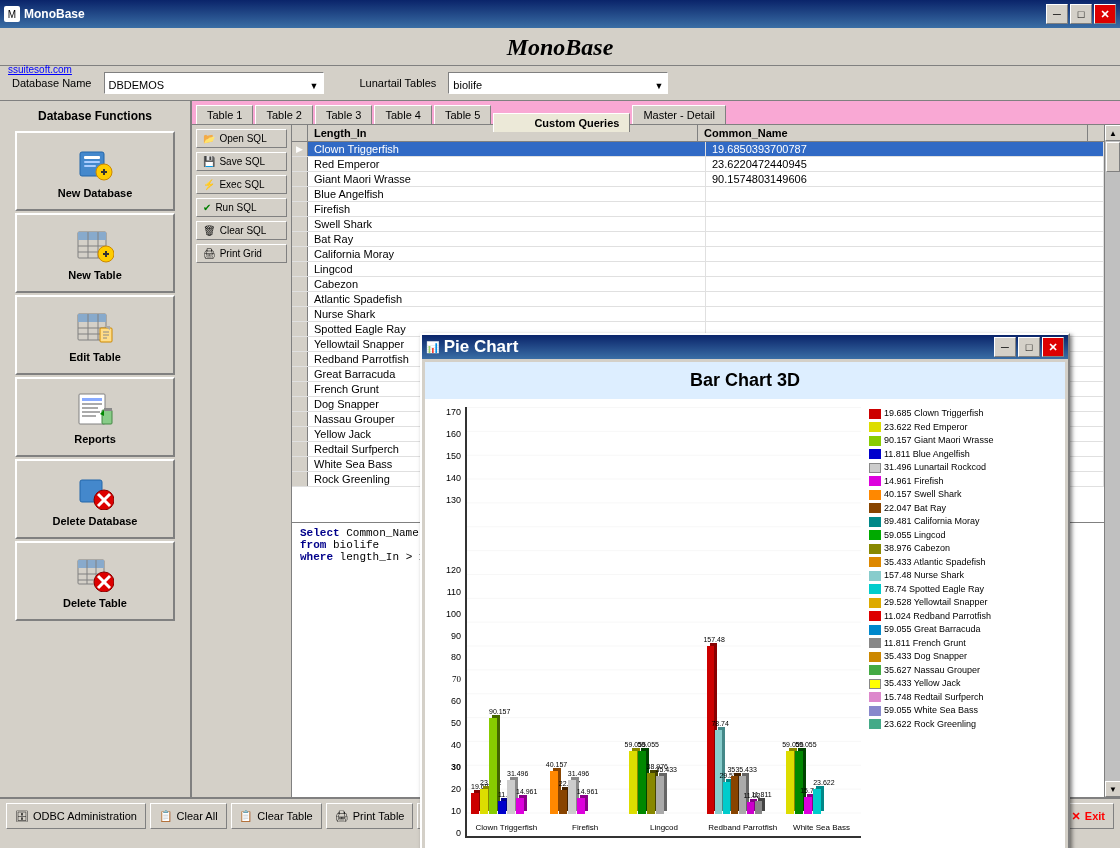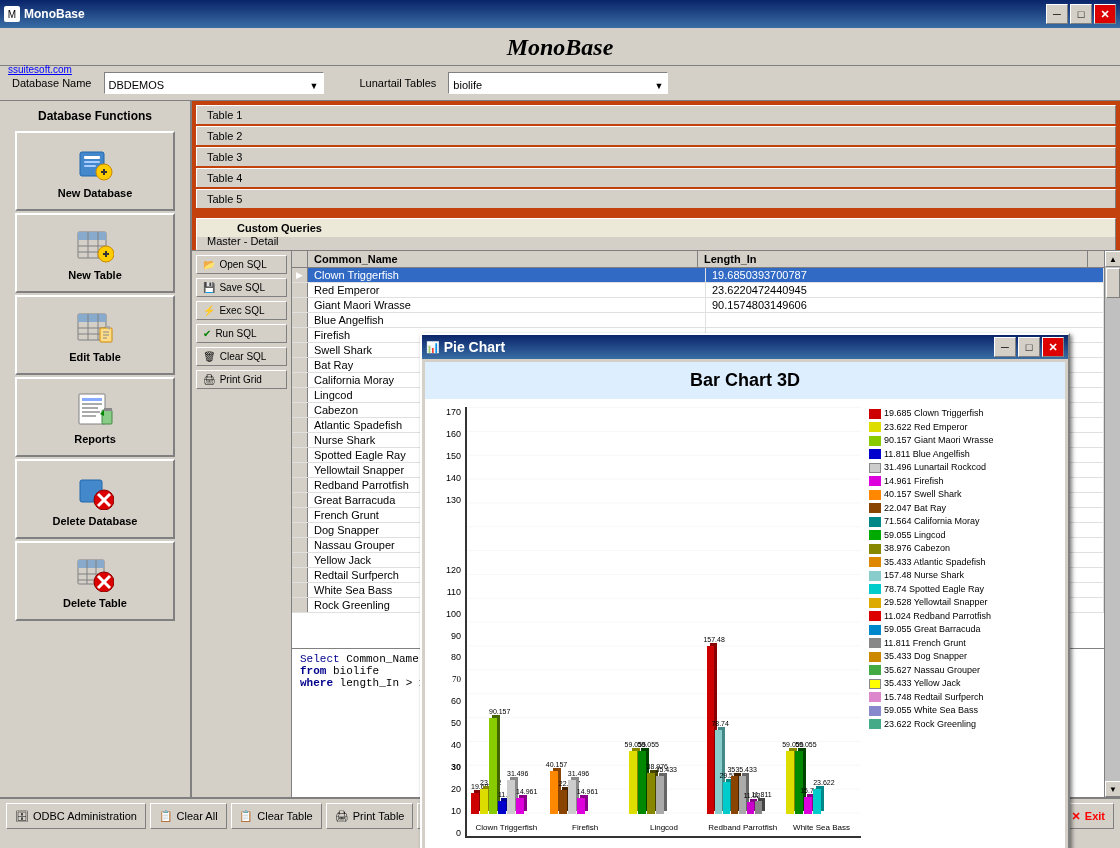--- a/index.html
+++ b/index.html
@@ -33,21 +33,21 @@
     .sidebar { width: 192px; background: #d4d0c8; border-right: 2px solid #808080; padding: 8px 4px; display: flex; flex-direction: column; gap: 2px; align-items: center; }
     .sidebar-title { font-size: 12px; font-weight: bold; text-align: center; margin-bottom: 6px; }
     .sidebar-btn { width: 160px; height: 80px; background: #d4d0c8; border: 2px solid; border-color: #fff #808080 #808080 #fff; display: flex; flex-direction: column; align-items: center; justify-content: center; cursor: pointer; gap: 4px; }
     .sidebar-btn-icon { width: 40px; height: 40px; display: flex; align-items: center; justify-content: center; }
     .sidebar-btn-label { font-size: 11px; font-weight: bold; }
 
     
     .content { flex: 1; display: flex; flex-direction: column; overflow: hidden; }
 
     
-    .tabs { display: flex; background: #c2410c; padding: 4px 4px 0; gap: 2px; flex-direction: column; }
+    .tabs { display: flex; background: #f9a8d4; padding: 4px 4px 0; gap: 2px; }
     .tab { padding: 3px 10px; border: 1px solid; border-bottom: none; background: #d4d0c8; cursor: pointer; font-size: 11px; border-color: #fff #808080 transparent #fff; }
     .tab.active { background: #d4d0c8; font-weight: bold; border-color: #fff #808080 transparent #fff; position: relative; top: 8px; z-index: 2; background: #ece9d8; padding-left: 40px; }
     .tab.custom { background: #ece9d8; font-weight: bold; }
 
     
     .table-area { display: flex; flex: 1; border-top: 2px solid #808080; background: #fff; overflow: hidden; }
 
     
     .sql-panel { width: 100px; background: #d4d0c8; border-right: 1px solid #808080; padding: 4px; display: flex; flex-direction: column; gap: 4px; }
     .sql-btn { border: 1px solid; border-color: #fff #808080 #808080 #fff; background: #d4d0c8; padding: 3px 6px; font-size: 10px; cursor: pointer; display: flex; align-items: center; gap: 4px; white-space: nowrap; }
@@ -62,21 +62,21 @@
     .grid-row.selected .grid-cell { color: white; }
     .grid-cell { padding: 1px 6px; border-right: 1px solid #e0e0e0; flex: 1; font-size: 11px; overflow: hidden; }
     .grid-row-indicator { width: 16px; min-width: 16px; background: #d4d0c8; border-right: 1px solid #808080; display: flex; align-items: center; justify-content: center; font-size: 9px; }
 
     
     .sql-area { border-top: 1px solid #808080; background: #d4d0c8; padding: 4px; height: 80px; overflow: hidden; }
 
     
     .chart-window { position: absolute; left: 420px; top: 232px; width: 650px; height: 570px; background: #d4d0c8; border: 2px solid; border-color: #fff #808080 #808080 #fff; box-shadow: 2px 2px 4px rgba(0,0,0,0.5); z-index: 100; }
     .chart-title-bar { background: linear-gradient(to bottom, #0a246a, #3a6ea5); height: 24px; display: flex; align-items: center; justify-content: space-between; padding: 0 4px; }
-    .chart-title-text { color: white; font-weight: bold; font-size: 14px; }
+    .chart-title-text { color: white; font-weight: bold; font-size: 17px; }
     .chart-title-btns { display: flex; gap: 2px; }
     .legend-item { display: flex; align-items: center; gap: 3px; }
     .legend-color { width: 12px; height: 10px; flex-shrink: 0; }
 
     
     .bottom-bar { height: 36px; background: #d4d0c8; border-top: 2px solid #808080; display: flex; align-items: center; padding: 2px 6px; gap: 4px; }
     .bottom-btn { border: 1px solid; border-color: #fff #808080 #808080 #fff; background: #d4d0c8; padding: 3px 8px; cursor: pointer; display: flex; align-items: center; gap: 4px; font-size: 11px; height: 26px; }
     .chart-select { border: 1px solid; border-color: #808080 #fff #fff #808080; background: white; padding: 2px 4px; font-size: 11px; height: 22px; width: 140px; }
     .exit-btn { background: #d4d0c8; border: 1px solid; border-color: #fff #808080 #808080 #fff; padding: 3px 8px; cursor: pointer; display: flex; align-items: center; gap: 4px; margin-left: auto; color: red; font-weight: bold; font-size: 11px; height: 26px; }
 
@@ -260,22 +260,22 @@
         <div class="sql-btn">
           <span>🖨</span>
           <span>Print Grid</span>
         </div>
       </div>
 
       <div class="grid-container">
 
         <div class="grid-header">
           <div style="width:16px; min-width:16px; border-right:1px solid #808080; background:#d4d0c8;"></div>
+          <div class="grid-header-cell">Length_In</div>
           <div class="grid-header-cell">Common_Name</div>
-          <div class="grid-header-cell">Length_In</div>
           <div style="width:16px; min-width:16px; background:#d4d0c8;"></div>
         </div>
 
         <div class="grid-body" style="flex:1; max-height:380px;">
           <div class="grid-row selected">
             <div class="grid-row-indicator">▶</div>
             <div class="grid-cell">Clown Triggerfish</div>
             <div class="grid-cell">19.6850393700787</div>
           </div>
           <div class="grid-row">
@@ -384,21 +384,21 @@
             <div class="grid-cell"></div>
           </div>
           <div class="grid-row">
             <div class="grid-row-indicator"></div>
             <div class="grid-cell">Rock Greenling</div>
             <div class="grid-cell"></div>
           </div>
         </div>
 
         <div class="sql-area" style="border-top:1px solid #808080; background:#fff; padding:4px 8px; height:80px; font-family:'Courier New',monospace; font-size:11px;">
-          <span style="color:#00008b; font-weight:normal;text-align:right;">Select</span><span> Common_Name, Length_In</span><br>
+          <span style="color:#00008b; font-weight:bold;text-align:right;">Select</span><span> Common_Name, Length_In</span><br>
           <span style="color:#00008b; font-weight:bold;text-align:right;">from</span><span> biolife</span><br>
           <span style="color:#00008b; font-weight:bold;">where</span><span> length_In &gt; 10</span>
         </div>
       </div>
 
       <div class="vscroll">
         <div class="scroll-btn">▲</div>
         <div class="scroll-track">
           <div class="scroll-thumb"></div>
         </div>
@@ -597,21 +597,21 @@
           <div class="legend-item">
               <div class="legend-color" style="background:#ff8800;"></div>
               <span>40.157 Swell Shark</span>
             </div>
           <div class="legend-item">
               <div class="legend-color" style="background:#884400;"></div>
               <span>22.047 Bat Ray</span>
             </div>
           <div class="legend-item">
               <div class="legend-color" style="background:#008888;"></div>
-              <span>71.564 California Moray</span>
+              <span>89.481 California Moray</span>
             </div>
           <div class="legend-item">
               <div class="legend-color" style="background:#00aa00;"></div>
               <span>59.055 Lingcod</span>
             </div>
           <div class="legend-item">
               <div class="legend-color" style="background:#888800;"></div>
               <span>38.976 Cabezon</span>
             </div>
           <div class="legend-item">

